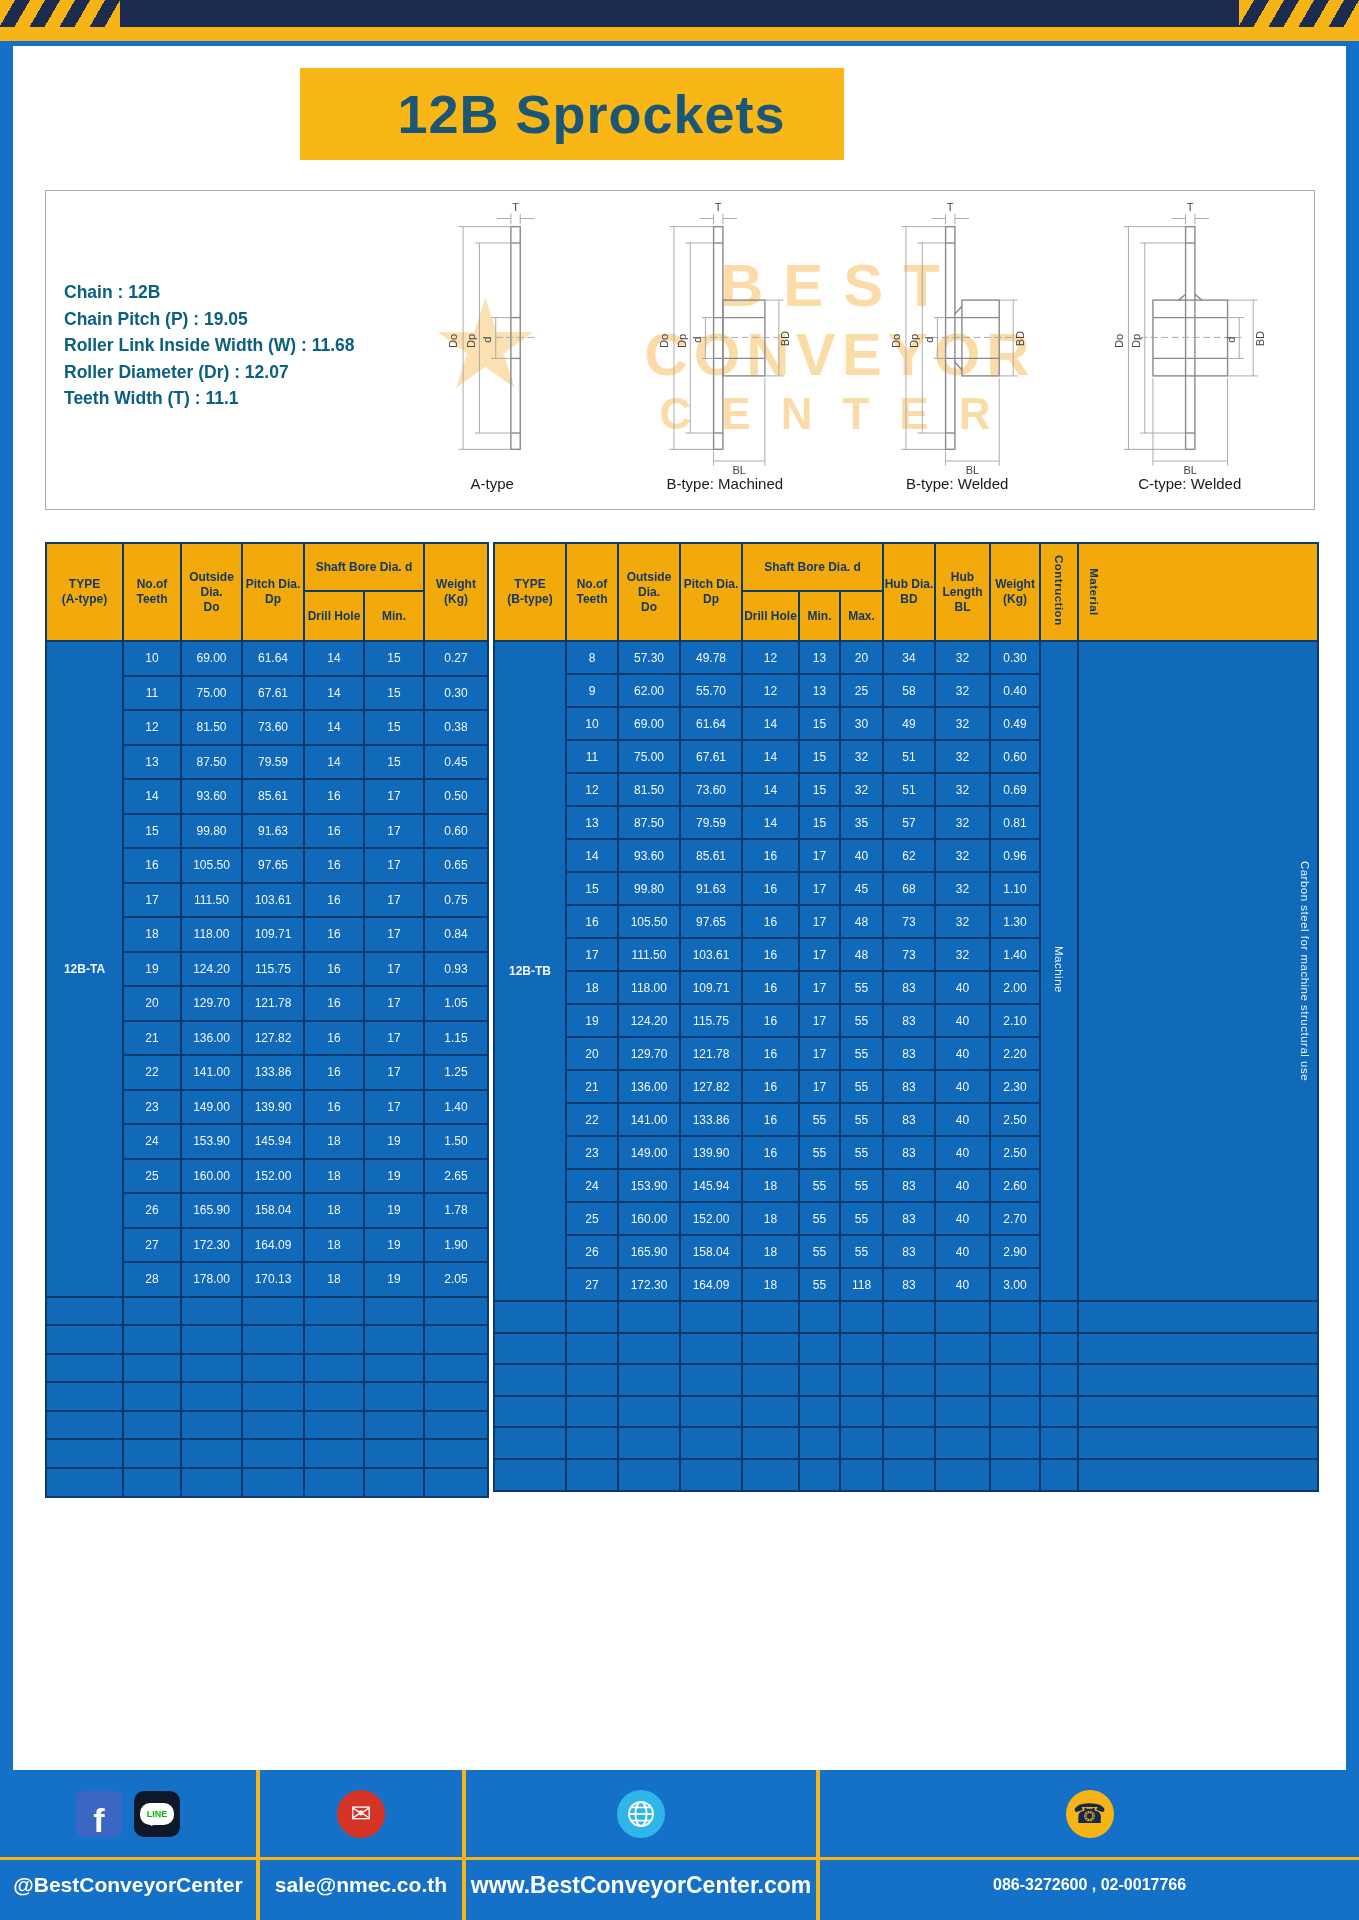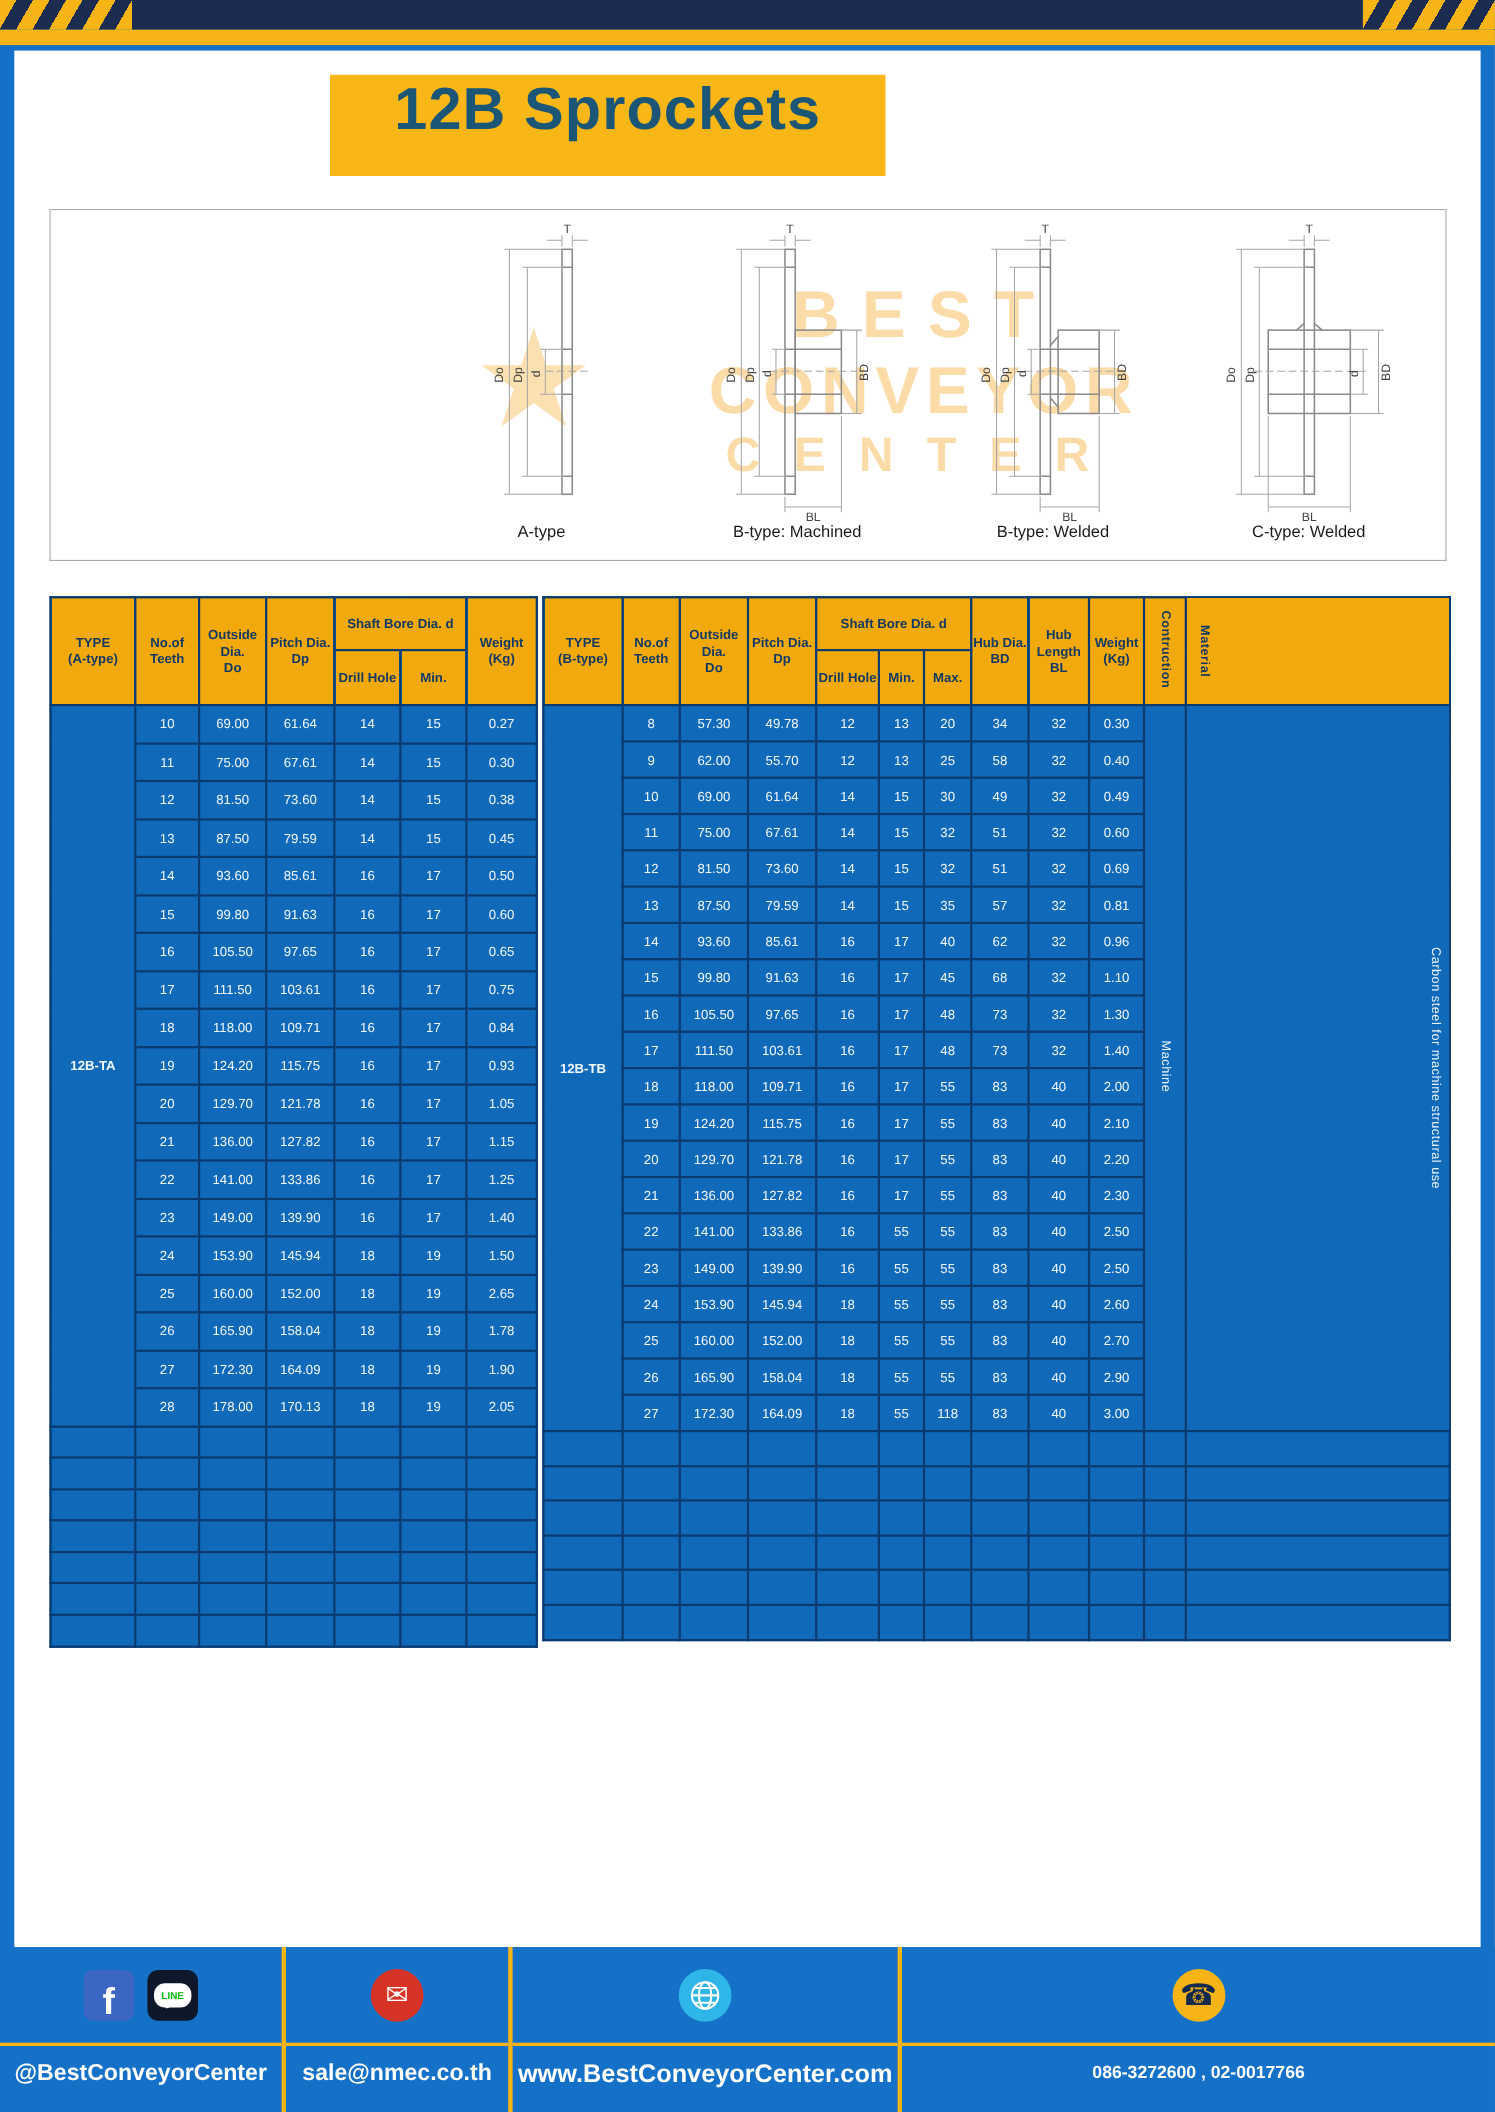--- a/index.html
+++ b/index.html
@@ -11,21 +11,21 @@
   }
   
   .hazard-bar{height:27px;display:flex;}
   .hazard-stripes{width:120px;background:repeating-linear-gradient(120deg,#f6b417 0 13px,#1b2c50 13px 26px);}
   .hazard-center{flex:1;background:#1b2c50;}
   .yellow-strip{height:14px;background:#f6b417;}
   
   .page{flex:1;margin:5px 13px 0;background:#ffffff;position:relative;}
   
   .banner{width:505px;height:92px;margin:22px 0 0 287px;background:#f8b717;
-    display:flex;justify-content:center;}
+    display:flex;align-items:center;justify-content:center;padding-left:39px;}
   .banner h1{margin:0;font-size:54px;font-weight:800;color:#1c5676;letter-spacing:1px;}
   
   .specs-panel{width:1268px;height:318px;margin:30px 0 0 32px;border:1px solid #ababab;
     position:relative;background:#fff;overflow:hidden;}
   .spec-lines{position:absolute;left:18px;top:88px;z-index:2;}
   .spec-line{font-size:17.5px;font-weight:bold;color:#0b6080;line-height:26.5px;white-space:nowrap;}
   .figs{position:absolute;left:330px;right:8px;top:10px;bottom:8px;display:flex;z-index:2;}
   .fig{flex:1;display:flex;flex-direction:column;align-items:center;}
   .fig svg{flex:1;width:100%;}
   .fig .caption{height:26px;font-size:15px;color:#1a1a1a;}
@@ -102,20 +102,27 @@
   </div>
 
   <div class="specs-panel">
     <div class="watermark">
       <span class="wm-star">★</span>
       <span class="wm1">BEST</span>
       <span class="wm2">CONVEYOR</span>
       <span class="wm3">CENTER</span>
     </div>
 
+    <div class="spec-lines">
+      <div class="spec-line">Chain  :  12B</div>
+      <div class="spec-line">Chain Pitch (P)  :  19.05</div>
+      <div class="spec-line">Roller Link Inside Width (W) : 11.68</div>
+      <div class="spec-line">Roller Diameter (Dr)  :  12.07</div>
+      <div class="spec-line">Teeth Width (T)  :  11.1</div>
+    </div>
 
     <div class="figs">
 
       <div class="fig">
         <svg class="dwg" viewBox="0 0 150 235">
           <line class="dim" x1="91" y1="11" x2="91" y2="20"></line>
             <line class="dim" x1="99" y1="11" x2="99" y2="20"></line>
           <line class="dim" x1="79" y1="15" x2="91" y2="15"></line>
             <line class="dim" x1="99" y1="15" x2="111" y2="15"></line>
           <text x="95" y="9" text-anchor="middle">T</text>

